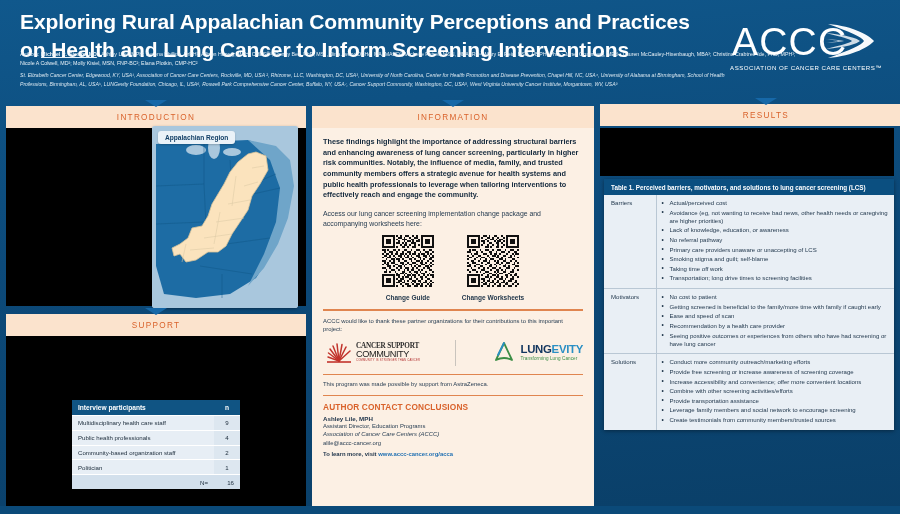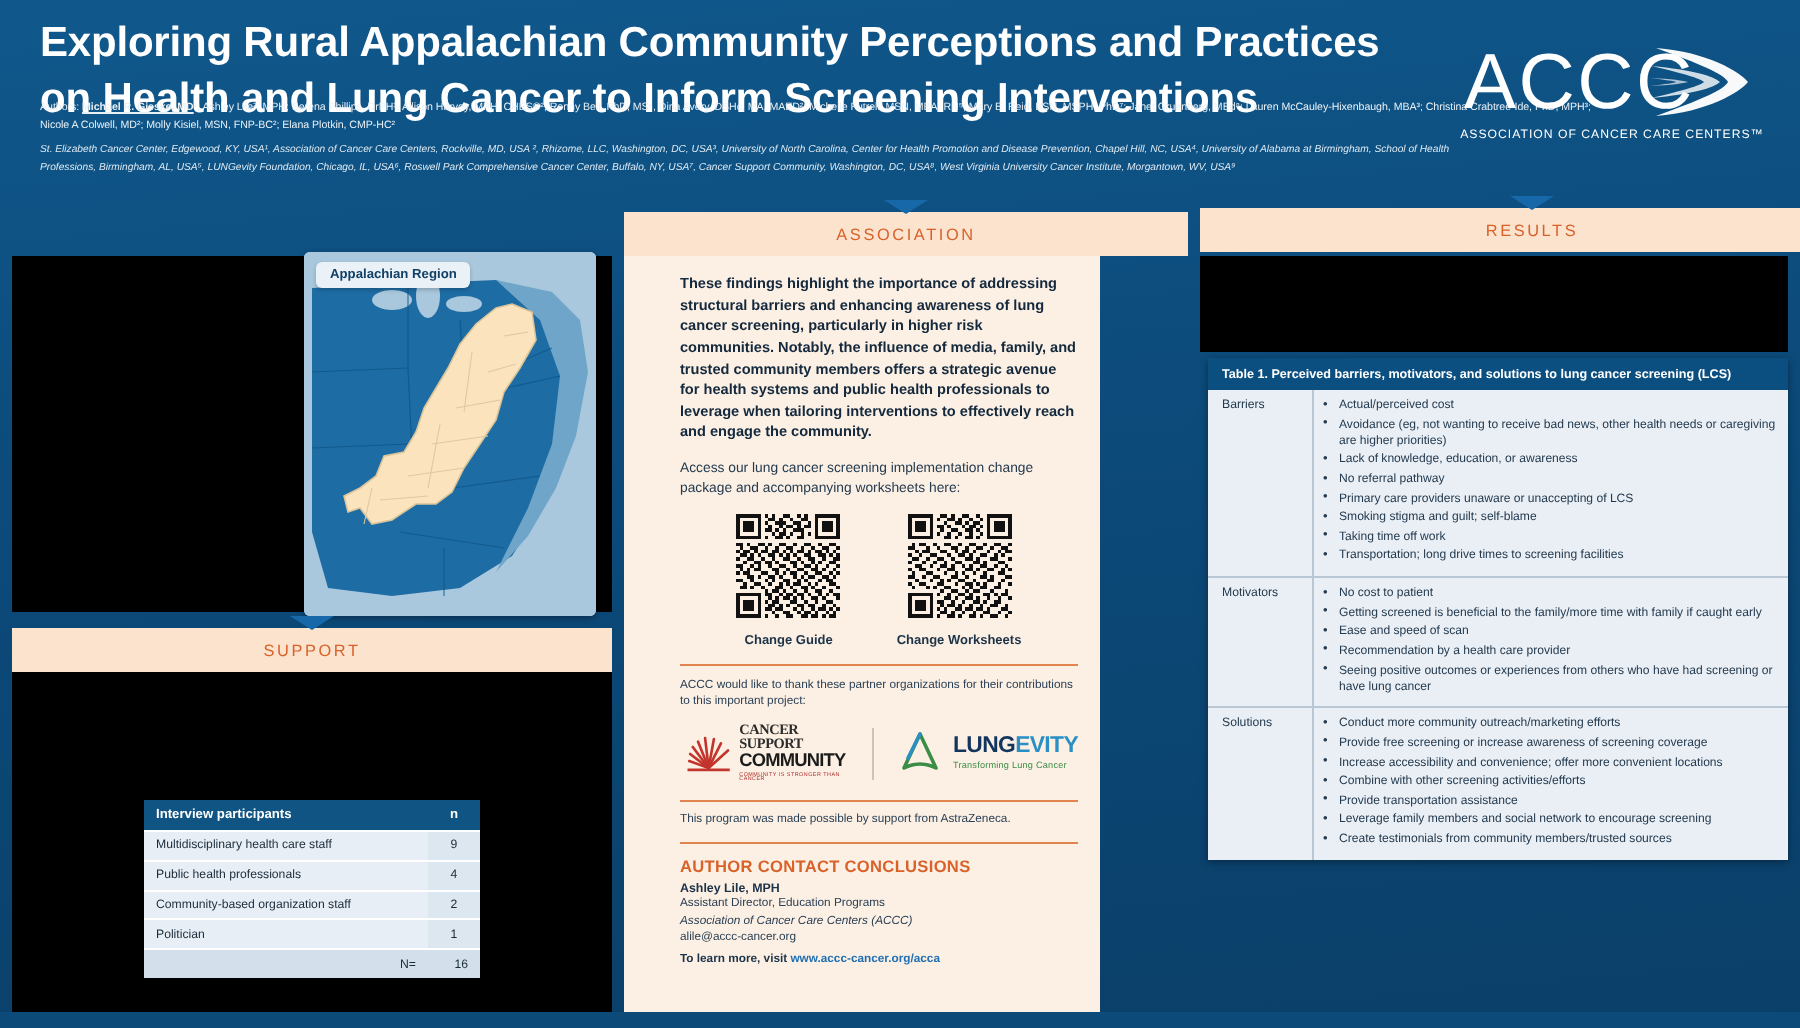--- a/index.html
+++ b/index.html
@@ -95,21 +95,21 @@
   }
   .ptable th.num { text-align: center; width: 26px; }
   .ptable td {
     background: #e7eef5; padding: 3.4px 6px; border-top: 1px solid #ffffff;
   }
   .ptable td.num { text-align: center; background: #dde7f0; }
   .ptable tr.total td { background: #d3e0ec; text-align: right; font-weight: normal; }
 
   
   #banner-concl { left: 312px; top: 106px; width: 282px; }
-  #mid-panel { left: 312px; top: 128px; width: 238px; height: 380px; padding: 9px 11px 8px 28px; }
+  #mid-panel { left: 312px; top: 128px; width: 282px; height: 380px; padding: 9px 11px 8px 11px; }
 
   .concl-body {
     font-size: 7.3px; font-weight: bold; color: #14293d; line-height: 1.46;
   }
   .concl-access {
     margin-top: 8px; font-size: 6.9px; color: #253b50; line-height: 1.42;
   }
   .qr-row { display: flex; justify-content: center; gap: 28px; margin-top: 7px; }
   .qr-item { text-align: center; }
   .qr-box { width: 52px; height: 52px; }
@@ -121,21 +121,21 @@
   }
   .sec-sub { font-size: 5.9px; color: #2b4055; line-height: 1.45; margin-top: 2.5px; }
 
   .partners { display: flex; align-items: center; gap: 10px; margin-top: 6px; padding-left: 2px; justify-content: space-between; }
   .partner-div { width: 1px; height: 26px; background: #c9c4bd; }
 
   
   .csc { display: flex; align-items: center; gap: 3px; }
   .csc-txt { line-height: 1; }
   .csc-t1 { font-family: "Liberation Serif", serif; font-size: 7.2px; font-weight: bold; color: #2c2c2c; letter-spacing: -0.2px; }
-  .csc-t2 { font-family: "Liberation Sans", sans-serif; font-size: 9.2px; font-weight: bold; color: #1b1b1b; letter-spacing: -0.4px; }
+  .csc-t2 { font-family: "Liberation Sans", sans-serif; font-size: 9.2px; font-weight: normal; color: #1b1b1b; letter-spacing: -0.4px; }
   .csc-t3 { font-size: 2.7px; color: #b02a2a; letter-spacing: 0.25px; margin-top: 1px; }
 
   
   .lung { display: flex; align-items: center; gap: 4px; }
   .lung-txt { line-height: 1; }
   .lung-t1 { font-size: 11.4px; font-weight: bold; letter-spacing: -0.3px; }
   .lung-t1 .a { color: #12355e; }
   .lung-t1 .b { color: #2a8fc4; }
   .lung-t2 { font-size: 4.6px; color: #3b8d45; margin-top: 1.5px; letter-spacing: 0.1px; }
 
@@ -199,20 +199,21 @@
       <div class="logo-word">ACCC</div>
       <svg class="logo-swoosh" width="56" height="42" viewBox="0 0 56 42">
         <path d="M4 4 C30 6 46 16 50 21 C46 26 30 36 4 38 C26 30 38 25 40 21 C38 17 26 12 4 4 Z" fill="#ffffff" opacity="0.97"></path>
         <path d="M2 13 C22 15 33 18 36 21 C33 24 22 27 2 29 C18 25 26 23 28 21 C26 19 18 17 2 13 Z" fill="#ffffff" opacity="0.8"></path>
         <path d="M1 19 C12 19.5 18 20.3 20 21 C18 21.7 12 22.5 1 23 C9 22 13 21.5 14 21 C13 20.5 9 20 1 19 Z" fill="#ffffff" opacity="0.65"></path>
       </svg>
       <div class="logo-sub">ASSOCIATION OF CANCER CARE CENTERS™</div>
     </div>
   </div>
 
+  <div class="banner" id="banner-intro">INTRODUCTION</div>
   <div class="panel masked" id="intro-mask"></div>
 
   <div class="map-card">
     <div class="map-label">Appalachian Region</div>
     <svg width="146" height="182" viewBox="0 0 146 182">
       <rect x="0" y="0" width="146" height="182" fill="#a9c7dd"></rect>
 
       <path d="M4 18 L96 14 L120 22 L132 40 L138 72 L130 104 L118 130 L104 152 L78 168 L44 172 L12 168 L4 140 Z" fill="#1d6ca4"></path>
       <path d="M96 14 L124 20 L138 34 L142 60 L136 92 L126 118 L112 142 L96 160 L112 128 L124 96 L128 62 L118 34 Z" fill="#6fa5c9"></path>
 
@@ -276,21 +277,21 @@
         <td>Politician</td>
         <td class="num">1</td>
       </tr>
       <tr class="total">
         <td>N=</td>
         <td class="num">16</td>
       </tr>
     </tbody>
   </table>
 
-  <div class="banner" id="banner-concl">ASSOCIATION</div>
+  <div class="banner" id="banner-concl">INFORMATION</div>
   <div class="panel cream" id="mid-panel">
 
     <div class="concl-body">These findings highlight the importance of addressing structural barriers and enhancing awareness of lung cancer screening, particularly in higher risk communities. Notably, the influence of media, family, and trusted community members offers a strategic avenue for health systems and public health professionals to leverage when tailoring interventions to effectively reach and engage the community.</div>
     <div class="concl-access">Access our lung cancer screening implementation change package and accompanying worksheets here:</div>
 
     <div class="qr-row">
       <div class="qr-item">
         <svg class="qr-box" viewBox="0 0 29 29" shape-rendering="crispEdges">
           <rect width="29" height="29" fill="#fcf0e4"></rect>
           <g fill="#111111">

